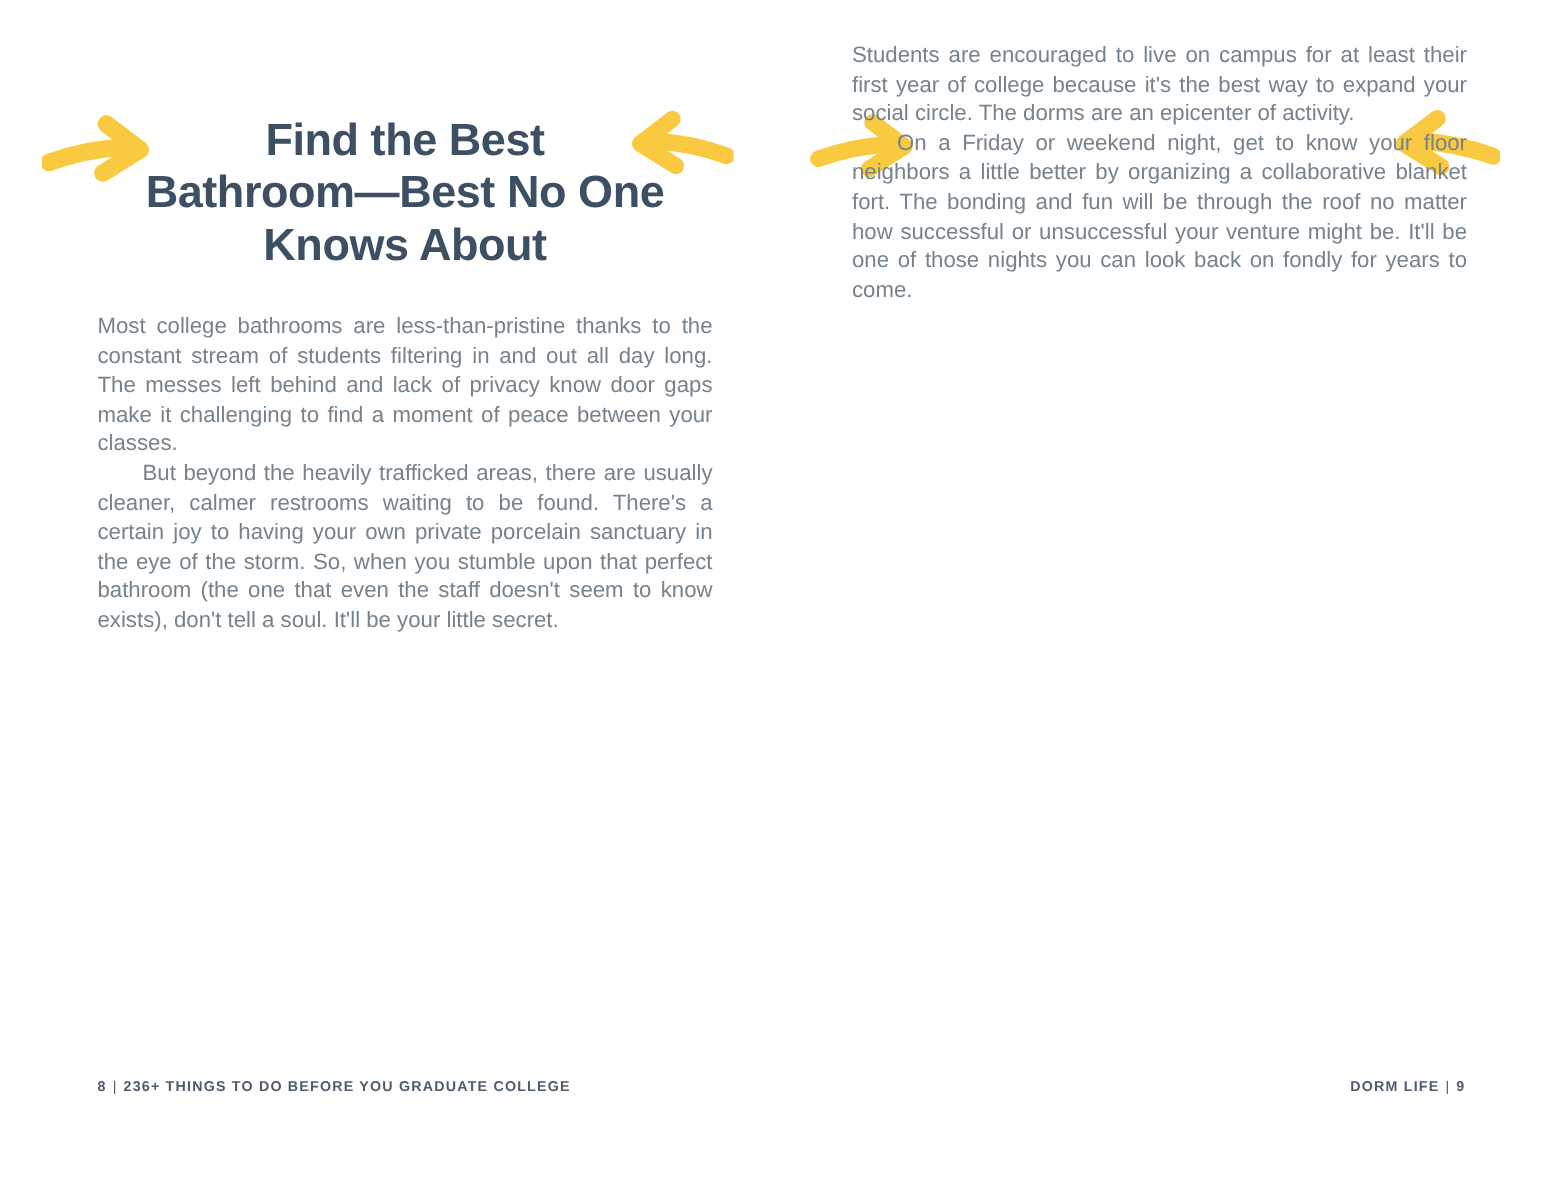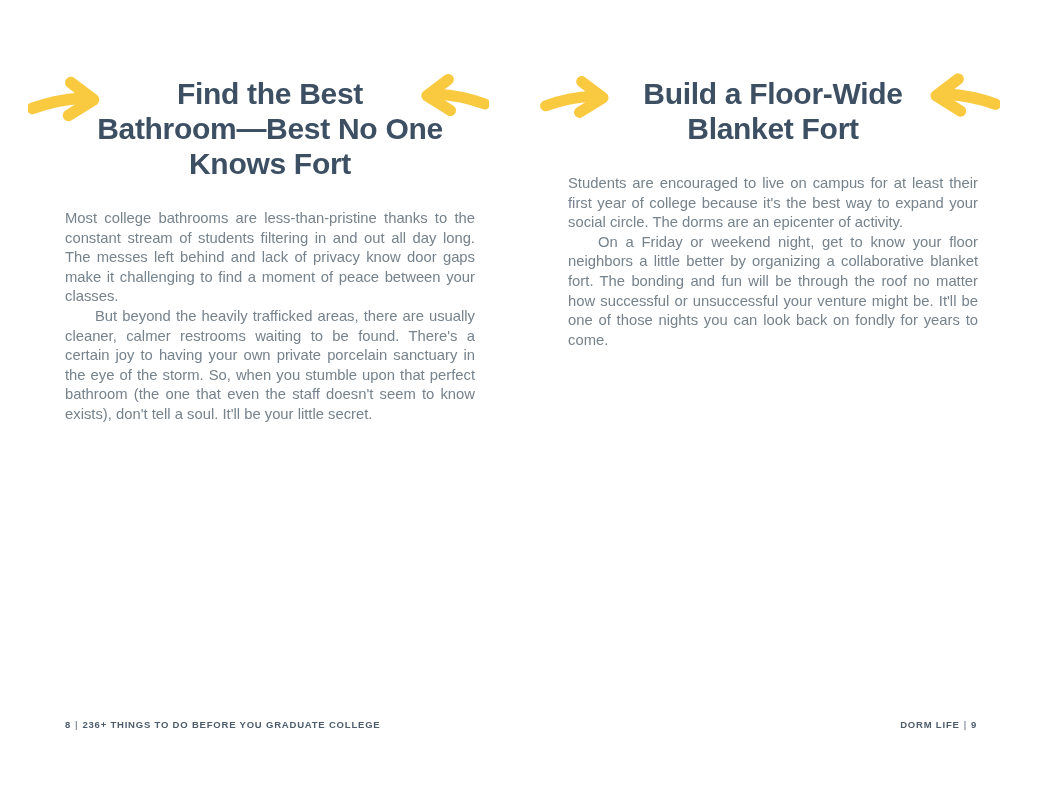--- a/index.html
+++ b/index.html
@@ -80,33 +80,29 @@
     <svg width="76" height="52" viewBox="0 0 100 68" fill="none" stroke="currentColor" stroke-width="15" stroke-linecap="round" stroke-linejoin="round">
       <path d="M6 46 C 28 38, 48 34, 70 33"></path>
       <path d="M55 13 L84 35 L52 55"></path>
     </svg>
   </span>
 
   <div class="page page-left">
     <h1 class="chapter-title">
       <div>Find the Best</div>
       <div>Bathroom—Best No One</div>
-      <div>Knows Fort</div>
+      <div>Knows About</div>
     </h1>
     <div class="body-text">
       <p>Most college bathrooms are less-than-pristine thanks to the constant stream of students filtering in and out all day long. The messes left behind and lack of privacy know door gaps make it challenging to find a moment of peace between your classes.</p>
       <p>But beyond the heavily trafficked areas, there are usually cleaner, calmer restrooms waiting to be found. There's a certain joy to having your own private porcelain sanctuary in the eye of the storm. So, when you stumble upon that perfect bathroom (the one that even the staff doesn't seem to know exists), don't tell a soul. It'll be your little secret.</p>
     </div>
   </div>
 
   <div class="page page-right">
-    <h1 class="chapter-title">
-      <div>Build a Floor-Wide</div>
-      <div>Blanket Fort</div>
-    </h1>
     <div class="body-text">
       <p>Students are encouraged to live on campus for at least their first year of college because it's the best way to expand your social circle. The dorms are an epicenter of activity.</p>
       <p>On a Friday or weekend night, get to know your floor neighbors a little better by organizing a collaborative blanket fort. The bonding and fun will be through the roof no matter how successful or unsuccessful your venture might be. It'll be one of those nights you can look back on fondly for years to come.</p>
     </div>
   </div>
 
   <div class="running-footer footer-left">
     <span>8</span><span class="sep">|</span><span>236+ THINGS TO DO BEFORE YOU GRADUATE COLLEGE</span>
   </div>
   <div class="running-footer footer-right">

